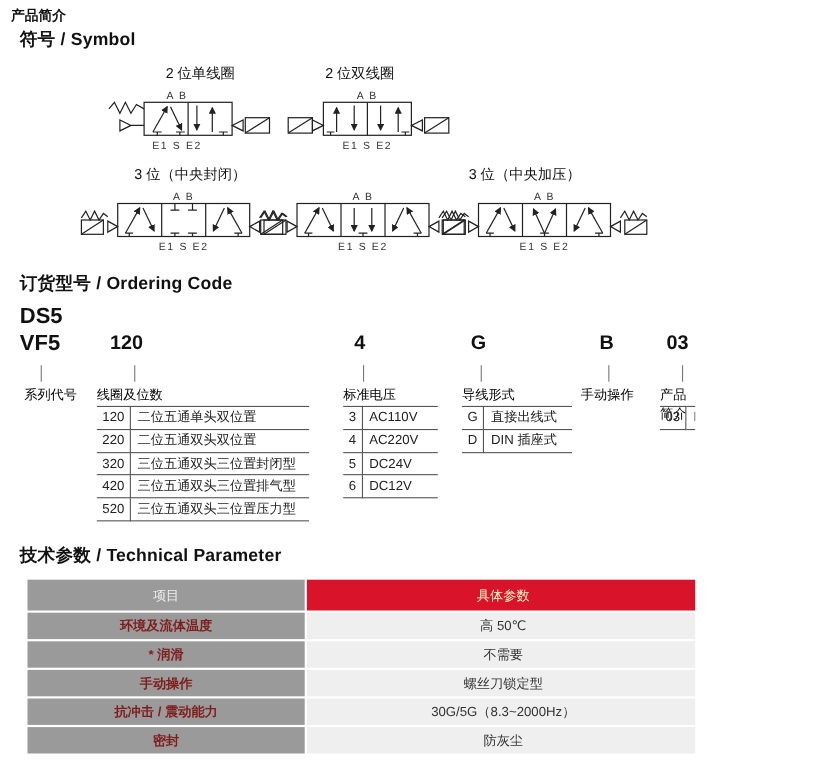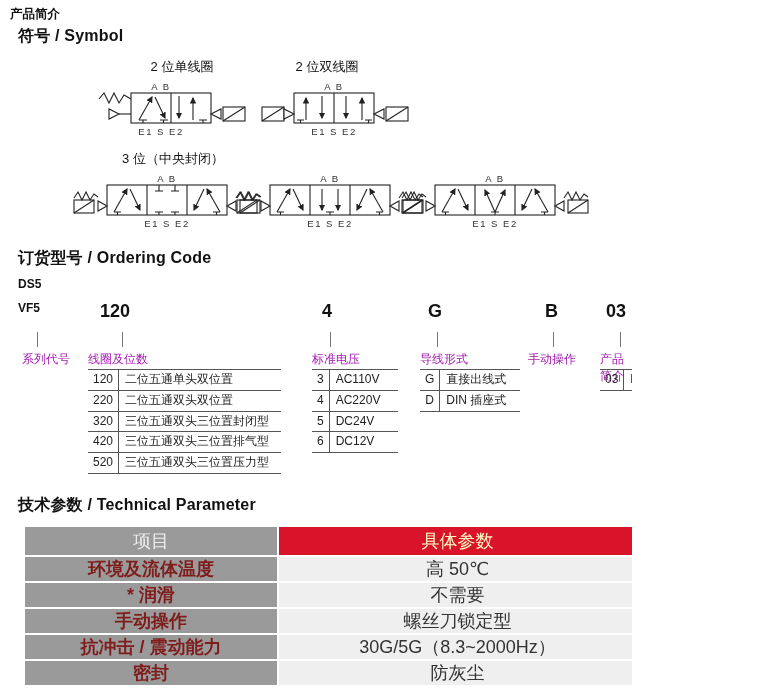--- a/index.html
+++ b/index.html
@@ -8,50 +8,51 @@
     font-family:"Liberation Sans","DejaVu Sans",sans-serif;color:#111;
   }
   .eyebrow{position:absolute;left:10px;top:6px;font-size:12.5px;font-weight:bold;}
   .h2{position:absolute;font-size:16px;font-weight:bold;letter-spacing:.2px;}
   .cap{position:absolute;width:150px;text-align:center;font-size:13px;color:#111;}
   .fig{position:absolute;}
   .fig svg{display:block;}
   svg .ln{stroke:#222;stroke-width:1.1;fill:none;}
   svg .fw{fill:#fff;stroke:#222;stroke-width:1.1;}
   svg text{font-family:"Liberation Sans","DejaVu Sans",sans-serif;font-size:9.5px;fill:#333;letter-spacing:1.5px;}
-  .series{position:absolute;font-size:12px;font-weight:bold;line-height:1;}
+  .series{position:absolute;font-size:20px;font-weight:bold;line-height:1;}
   .code{position:absolute;top:302px;font-size:18px;font-weight:bold;line-height:1;}
   .tick{position:absolute;top:332px;width:1px;height:15px;background:#777;}
-  .plabel{position:absolute;top:351px;font-size:12px;color:#a21caf;}
+  .plabel{position:absolute;top:351px;font-size:12px;color:#000000;}
   table.mini{position:absolute;border-collapse:collapse;font-size:12px;color:#222;}
   table.mini td{border-bottom:1px solid #555;padding:3px 6px;white-space:nowrap;line-height:1.15;}
   table.mini tr:first-child td{border-top:1px solid #555;}
   table.mini td.c{border-right:1px solid #555;text-align:center;padding:3px 5px;}
   .tech{
     position:absolute;left:25px;top:527px;width:611px;
-    display:grid;grid-template-columns:252px 357px;gap:2px;font-size:18px;
+    display:grid;grid-template-columns:252px 357px;gap:2px;font-size:12px;
   }
   .tech .cell{display:flex;align-items:center;justify-content:center;height:24px;}
   .tech .hl{background:var(--gray,#9a9a9a);color:#ededed;height:28px;}
   .tech .hr{background:var(--accent,#d9132a);color:#fef9c3;height:28px;}
   .tech .l{background:var(--gray,#9a9a9a);color:#7f1d1d;font-weight:bold;}
   .tech .r{background:var(--rowbg,#efefef);color:#333;}
 </style>
 </head>
 <body>
 
 <div id="page">
 
   <div class="eyebrow">产品简介</div>
 
   <div class="h2" style="left:18px;top:26px;">符号 / Symbol</div>
 
   <div class="cap" style="left:107px;top:58px;">2 位单线圈</div>
   <div class="cap" style="left:252px;top:58px;">2 位双线圈</div>
   <div class="cap" style="left:98px;top:150px;">3 位（中央封闭）</div>
+  <div class="cap" style="left:402px;top:150px;">3 位（中央加压）</div>
 
   <div class="fig" style="left:97px;top:80px;">
     <svg width="150" height="60" viewBox="0 0 150 60">
       <defs>
           <marker id="m1" markerWidth="6" markerHeight="6" refX="5" refY="3" orient="auto">
             <path d="M0,0L6,3L0,6Z" fill="#222"></path>
           </marker>
         </defs>
       <text x="64" y="10" text-anchor="middle">A B</text>
       <rect class="ln" x="34" y="13" width="80" height="30"></rect>

